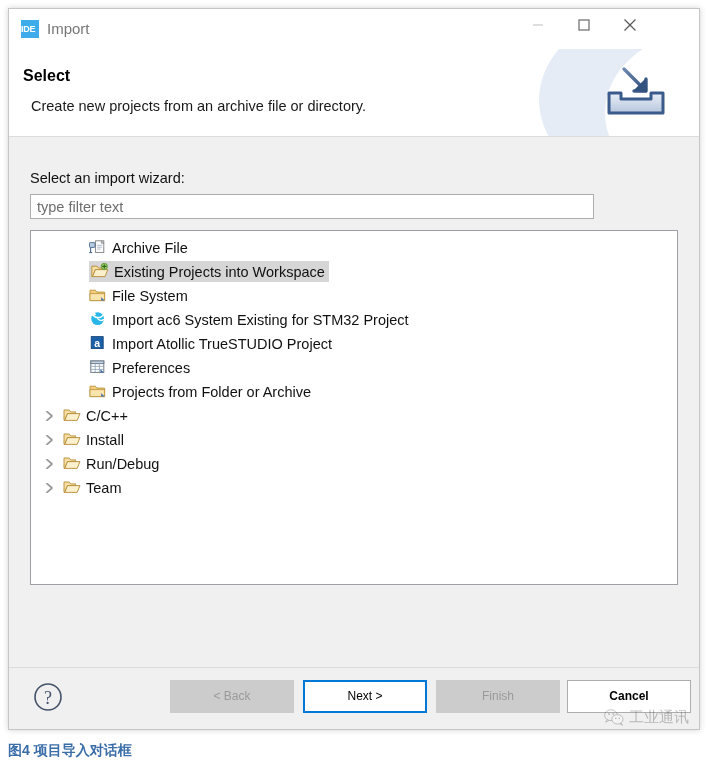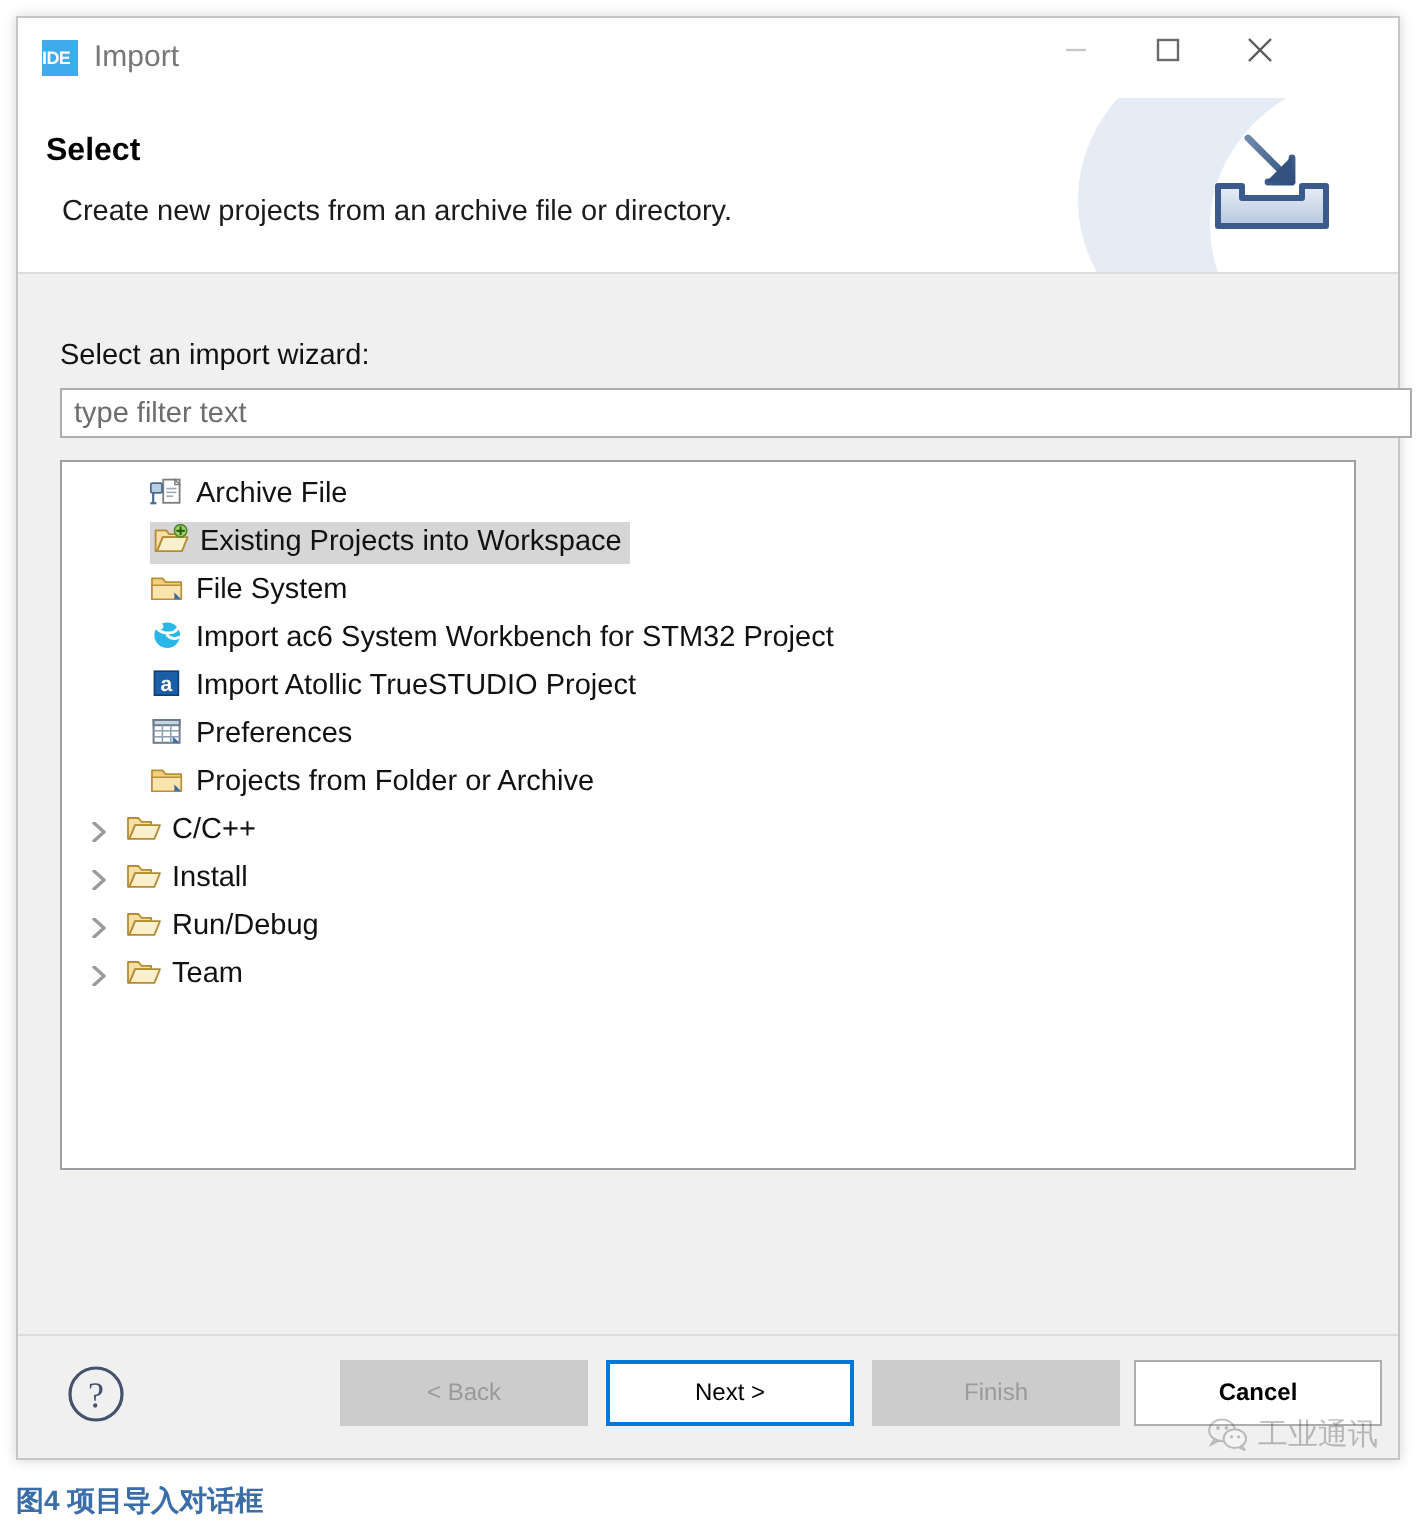--- a/index.html
+++ b/index.html
@@ -134,21 +134,21 @@
     position: absolute;
     left: 21px;
     top: 32px;
     font-size: 14.5px;
     color: #111111;
   }
   #filter-input {
     position: absolute;
     left: 21px;
     top: 56px;
-    width: 676px;
+    width: 564px;
     height: 25px;
     background: #ffffff;
     border: 1px solid #adadad;
     box-sizing: border-box;
     font-size: 14.5px;
     color: #6d6d6d;
     padding: 0 6px;
     line-height: 23px;
     font-family: "Liberation Sans", sans-serif;
     outline: none;
@@ -194,21 +194,21 @@
   .twisty svg { position: absolute; left: 1px; top: 8px; }
   .t-icon {
     display: inline-block;
     width: 18px;
     height: 16px;
     vertical-align: -3px;
     margin-right: 5px;
     position: relative;
   }
   .lvl1 { padding-left: 32px; }
-  .lvl2 { padding-left: 44px; }
+  .lvl2 { padding-left: 58px; }
 
   
   #footer {
     position: absolute;
     left: 0;
     bottom: 0;
     width: 100%;
     height: 62px;
     background: #f0f0f0;
     border-top: 1px solid #dcdcdc;
@@ -361,21 +361,21 @@
           <div class="tree-row lvl2"><span class="label-wrap"><span class="t-icon"><svg width="18" height="16" viewBox="0 0 18 16">
                   <path d="M1 13.6 L1 3.2 L6.3 3.2 L7.8 5.1 L15.6 5.1 L15.6 13.6 Z" fill="#f3cf7e" stroke="#ba8f38" stroke-width="0.9" stroke-linejoin="round"></path>
                   <path d="M1 6.6 L15.6 6.6 L15.6 13.6 L1 13.6 Z" fill="#fae4ad" stroke="#ba8f38" stroke-width="0.8"></path>
                   <path d="M12.2 10.3 L15.6 13.6 L12.2 13.6 Z" fill="#3e6ca8"></path>
                 </svg></span><span class="label">File System</span></span></div>
           <div class="tree-row lvl2"><span class="label-wrap"><span class="t-icon"><svg width="18" height="16" viewBox="0 0 18 16">
                   <circle cx="8.6" cy="7.6" r="6.4" fill="#29b6e8"></circle>
                   <path d="M3.4 4.1 C5.6 6.4 8.4 7 11.4 6.2 C12.4 5.9 13.4 5 14 4.1" fill="none" stroke="#ffffff" stroke-width="1.5" stroke-linecap="round"></path>
                   <path d="M8.6 7.6 C10.2 9.4 12.8 9.8 14.6 8.6" fill="none" stroke="#ffffff" stroke-width="1.4" stroke-linecap="round"></path>
                   <circle cx="5.2" cy="3.2" r="1.5" fill="#ffffff"></circle>
-                </svg></span><span class="label">Import ac6 System Workbench for STM32 Project</span></span></div>
+                </svg></span><span class="label">Import ac6 System Existing for STM32 Project</span></span></div>
           <div class="tree-row lvl2"><span class="label-wrap"><span class="t-icon"><svg width="18" height="16" viewBox="0 0 18 16">
                   <rect x="2.2" y="1.6" width="12" height="12" fill="#1b5fa8" stroke="#103f74" stroke-width="0.8"></rect>
                   <text x="8.2" y="11.6" text-anchor="middle" font-family="Liberation Sans, sans-serif" font-size="10.5" font-weight="bold" fill="#ffffff">a</text>
                 </svg></span><span class="label">Import Atollic TrueSTUDIO Project</span></span></div>
           <div class="tree-row lvl2"><span class="label-wrap"><span class="t-icon"><svg width="18" height="16" viewBox="0 0 18 16">
                   <rect x="1.8" y="2" width="13" height="11.4" fill="#ffffff" stroke="#6f7b88" stroke-width="1"></rect>
                   <rect x="1.8" y="2" width="13" height="2.6" fill="#c6d6e6" stroke="#6f7b88" stroke-width="1"></rect>
                   <line x1="6.2" y1="4.6" x2="6.2" y2="13.4" stroke="#8fa2b5" stroke-width="0.8"></line>
                   <line x1="10.4" y1="4.6" x2="10.4" y2="13.4" stroke="#8fa2b5" stroke-width="0.8"></line>
                   <line x1="1.8" y1="7.4" x2="14.8" y2="7.4" stroke="#8fa2b5" stroke-width="0.8"></line>

